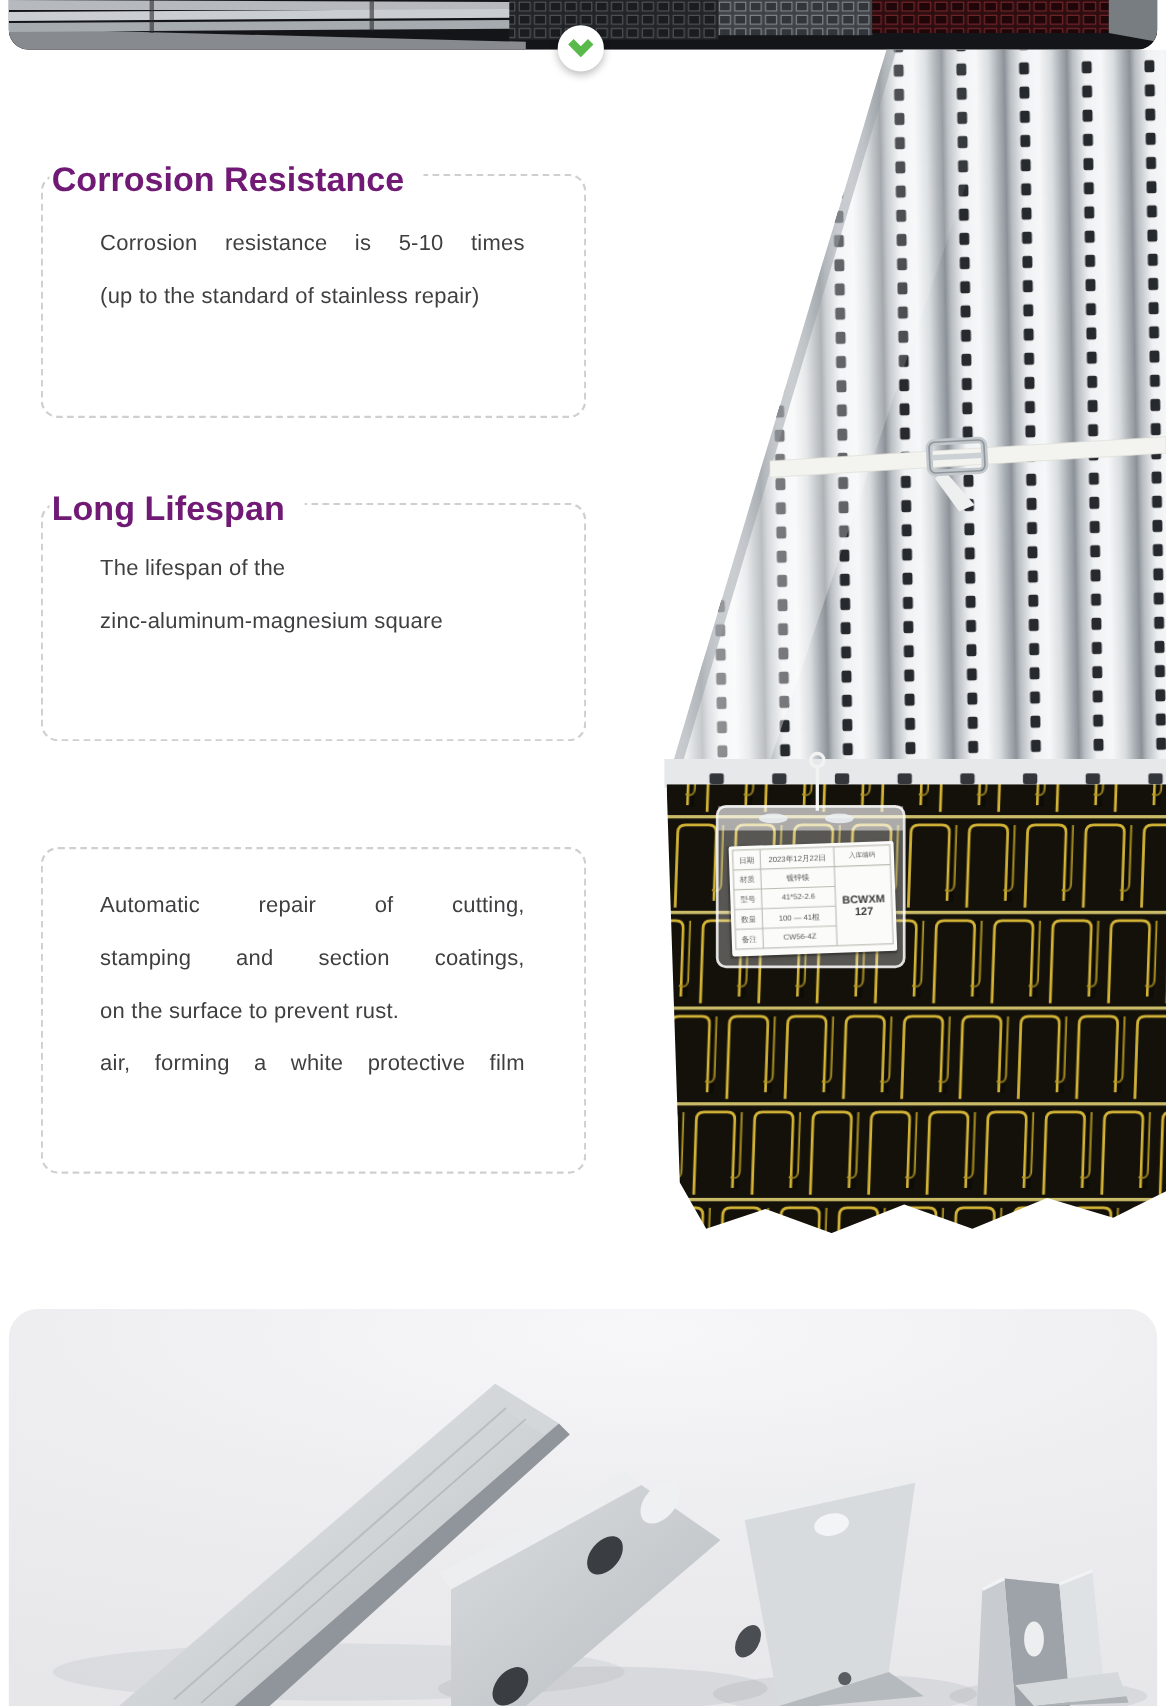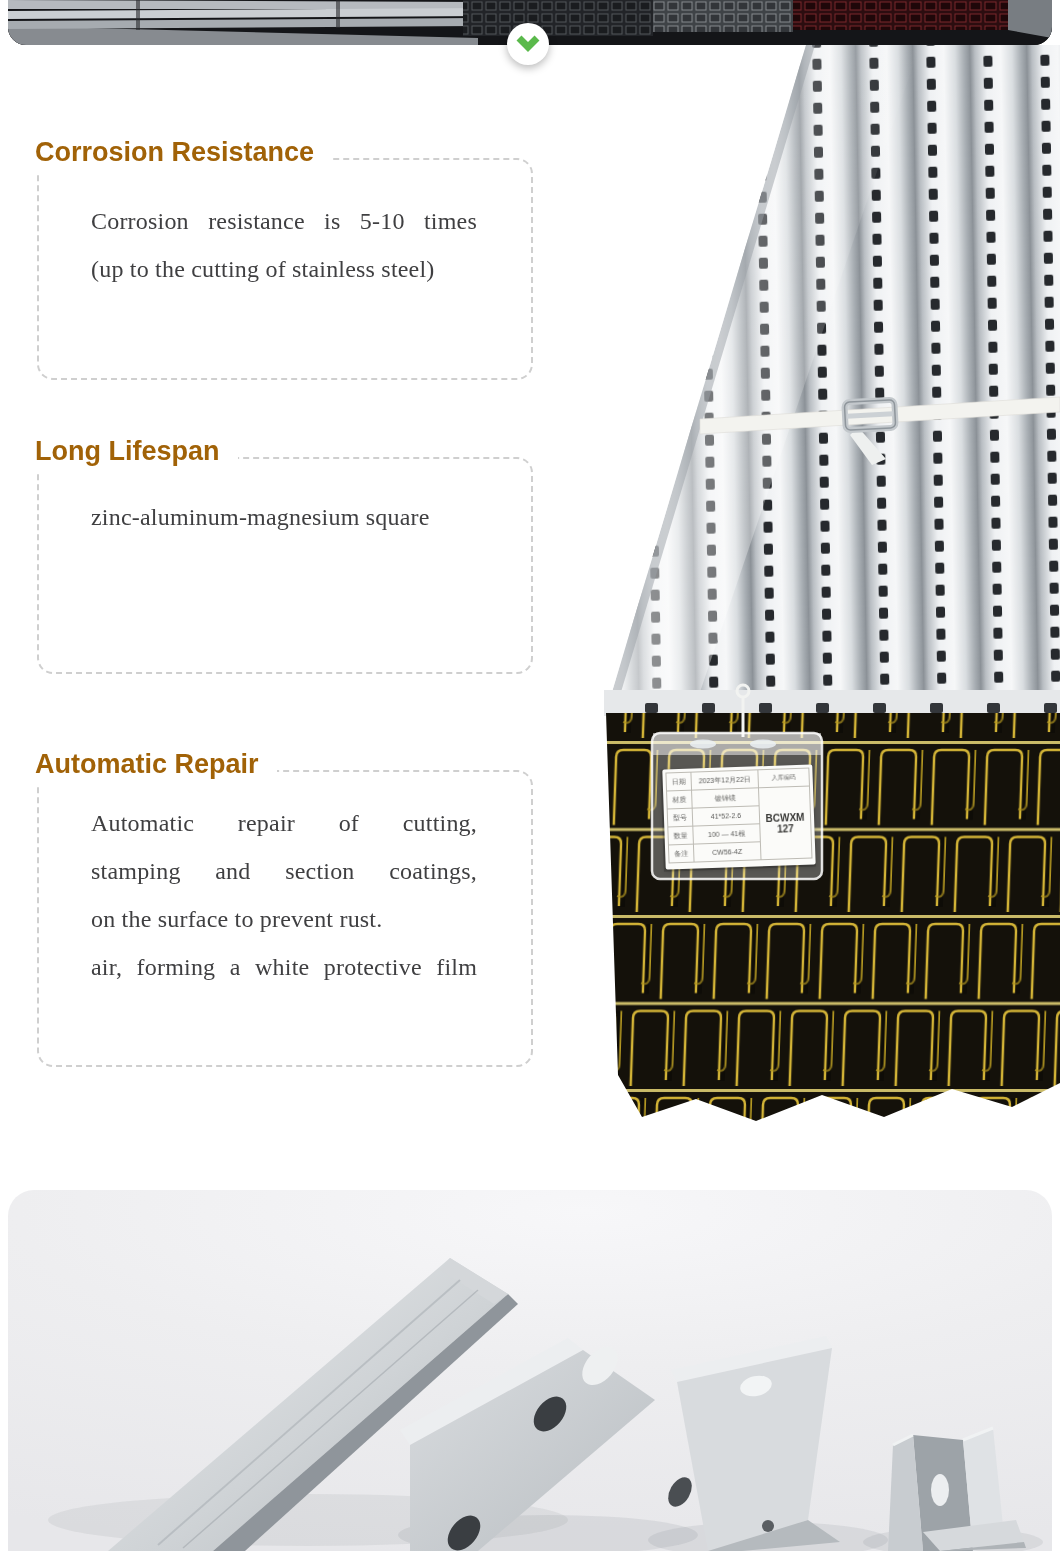--- a/index.html
+++ b/index.html
@@ -7,23 +7,23 @@
         font-family:"Liberation Sans",sans-serif;}
   
   .hero{position:absolute;left:8px;top:0;width:1044px;height:45px;
         border-radius:0 0 18px 18px;overflow:hidden;background:#141518;}
   .scroll-btn{position:absolute;left:507px;top:23px;width:42px;height:42px;border-radius:50%;
         background:#fff;box-shadow:0 3px 8px rgba(0,0,0,.28);display:flex;
         align-items:center;justify-content:center;cursor:pointer;z-index:5;}
   
   .feature{position:absolute;left:37px;width:496px;box-sizing:border-box;}
   .fbox{box-sizing:border-box;width:496px;border:2px dashed #cfcfcf;border-radius:16px;
-        padding:0 54px 0 52px;color:#3f3f41;font-size:24px;letter-spacing:.2px;font-family:Liberation Serif, serif;}
-  .ftitle{position:absolute;left:-4px;margin:0;background:#fff;color:#a16207;
-        font-size:27px;font-weight:bold;line-height:46px;padding:0 18px 0 2px;white-space:nowrap;}
+        padding:0 54px 0 52px;color:#3f3f41;font-size:20px;letter-spacing:.2px;}
+  .ftitle{position:absolute;left:-4px;margin:12px;background:#fff;color:#701a75;
+        font-size:31px;font-weight:bold;line-height:46px;padding:0 18px 0 2px;white-space:nowrap;}
   .line{height:48px;line-height:48px;white-space:nowrap;overflow:visible;}
   .line.jl{text-align:justify;text-align-last:justify;white-space:normal;}
   
   .bundle{position:absolute;left:0;top:45px;width:1060px;height:1110px;}
   
   .tag-card{position:absolute;left:664px;top:767px;width:150px;height:100px;background:#fbfbf9;
         transform:rotate(-2deg);border-radius:2px;box-shadow:0 2px 5px rgba(0,0,0,.25);
         z-index:4;padding:3px;box-sizing:border-box;}
   .tag-grid{display:grid;grid-template-columns:24px 66px 50px;grid-auto-rows:17px;gap:1px;
         background:#bdbbb4;padding:1px;filter:blur(.35px);}
@@ -183,40 +183,40 @@
       <div class="tc lbl" style="grid-row:4">数量</div>
       <div class="tc" style="grid-row:4">100 — 41根</div>
       <div class="tc lbl" style="grid-row:5">备注</div>
       <div class="tc" style="grid-row:5">CW56-4Z</div>
     </div>
   </div>
 
   <section class="feature" style="top:158px">
     <div class="fbox" style="height:222px;padding-top:37px">
       <div class="line jl">Corrosion resistance is 5-10 times</div>
-      <div class="line">(up to the cutting of stainless steel)</div>
+      <div class="line">(up to the standard of stainless repair)</div>
     </div>
     <h2 class="ftitle" style="top:-29px">Corrosion Resistance</h2>
   </section>
 
   <section class="feature" style="top:457px">
     <div class="fbox" style="height:217px;padding-top:34px">
+      <div class="line">The lifespan of the</div>
       <div class="line">zinc-aluminum-magnesium square</div>
     </div>
     <h2 class="ftitle" style="top:-29px">Long Lifespan</h2>
   </section>
 
   <section class="feature" style="top:770px">
     <div class="fbox" style="height:297px;padding-top:27px">
       <div class="line jl">Automatic repair of cutting,</div>
       <div class="line jl">stamping and section coatings,</div>
       <div class="line">on the surface to prevent rust.</div>
       <div class="line jl">air, forming a white protective film</div>
     </div>
-    <h2 class="ftitle" style="top:-29px">Automatic Repair</h2>
   </section>
 
   <div class="photo-bottom">
     <svg width="1044" height="361" viewBox="0 0 1044 361">
       <defs>
         <linearGradient id="gTube" x1="0" y1="0" x2="1" y2="1">
           <stop offset="0" stop-color="#e9ebed"></stop>
             <stop offset=".55" stop-color="#cfd3d6"></stop>
           <stop offset="1" stop-color="#b4b9bd"></stop>
         </linearGradient>

